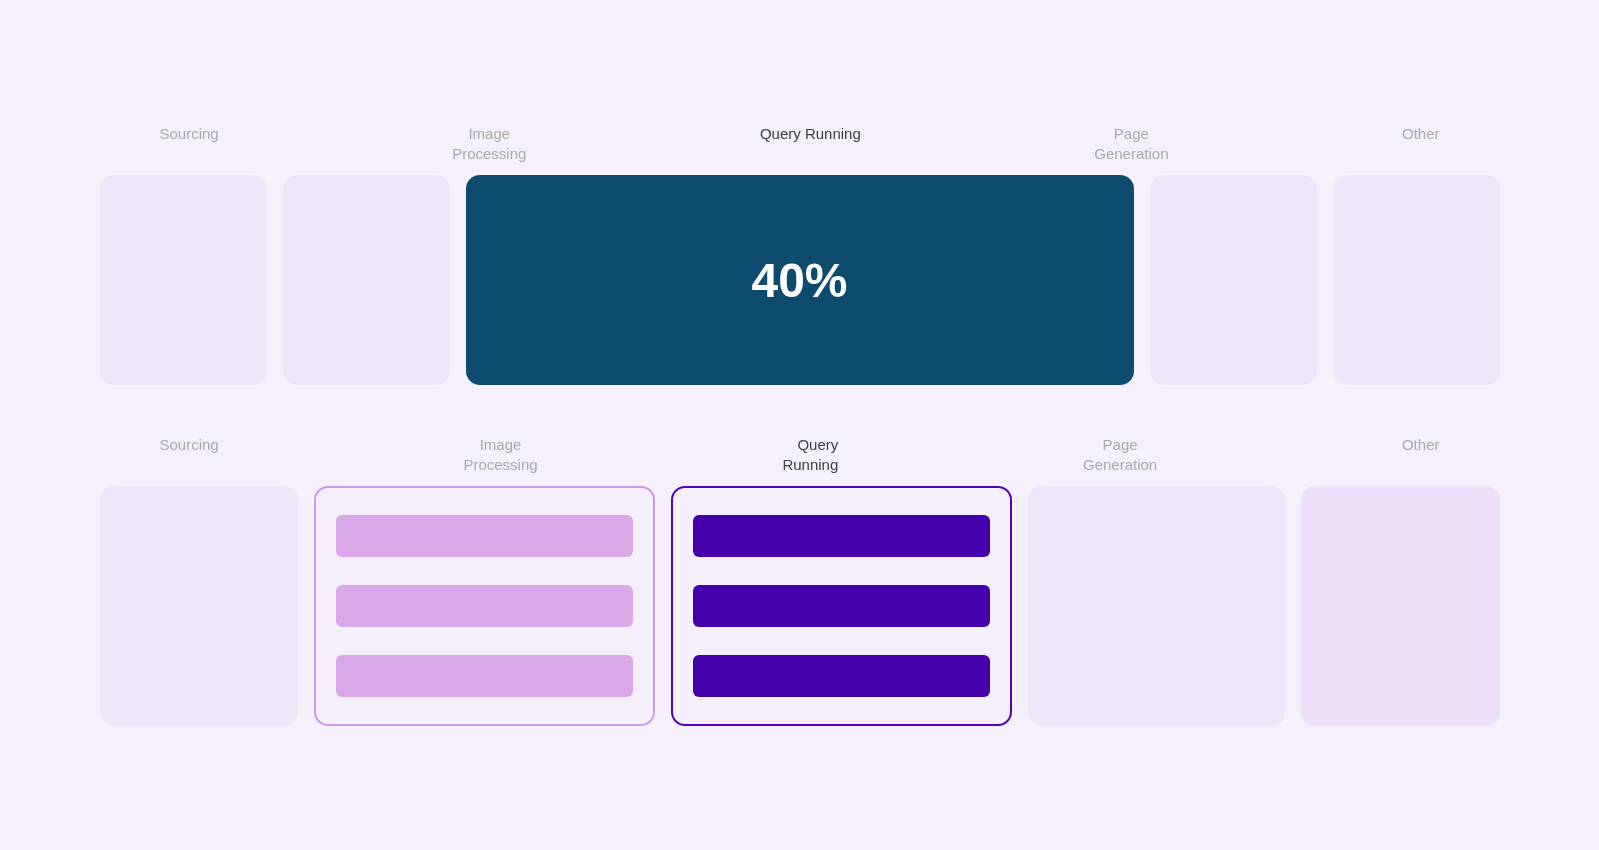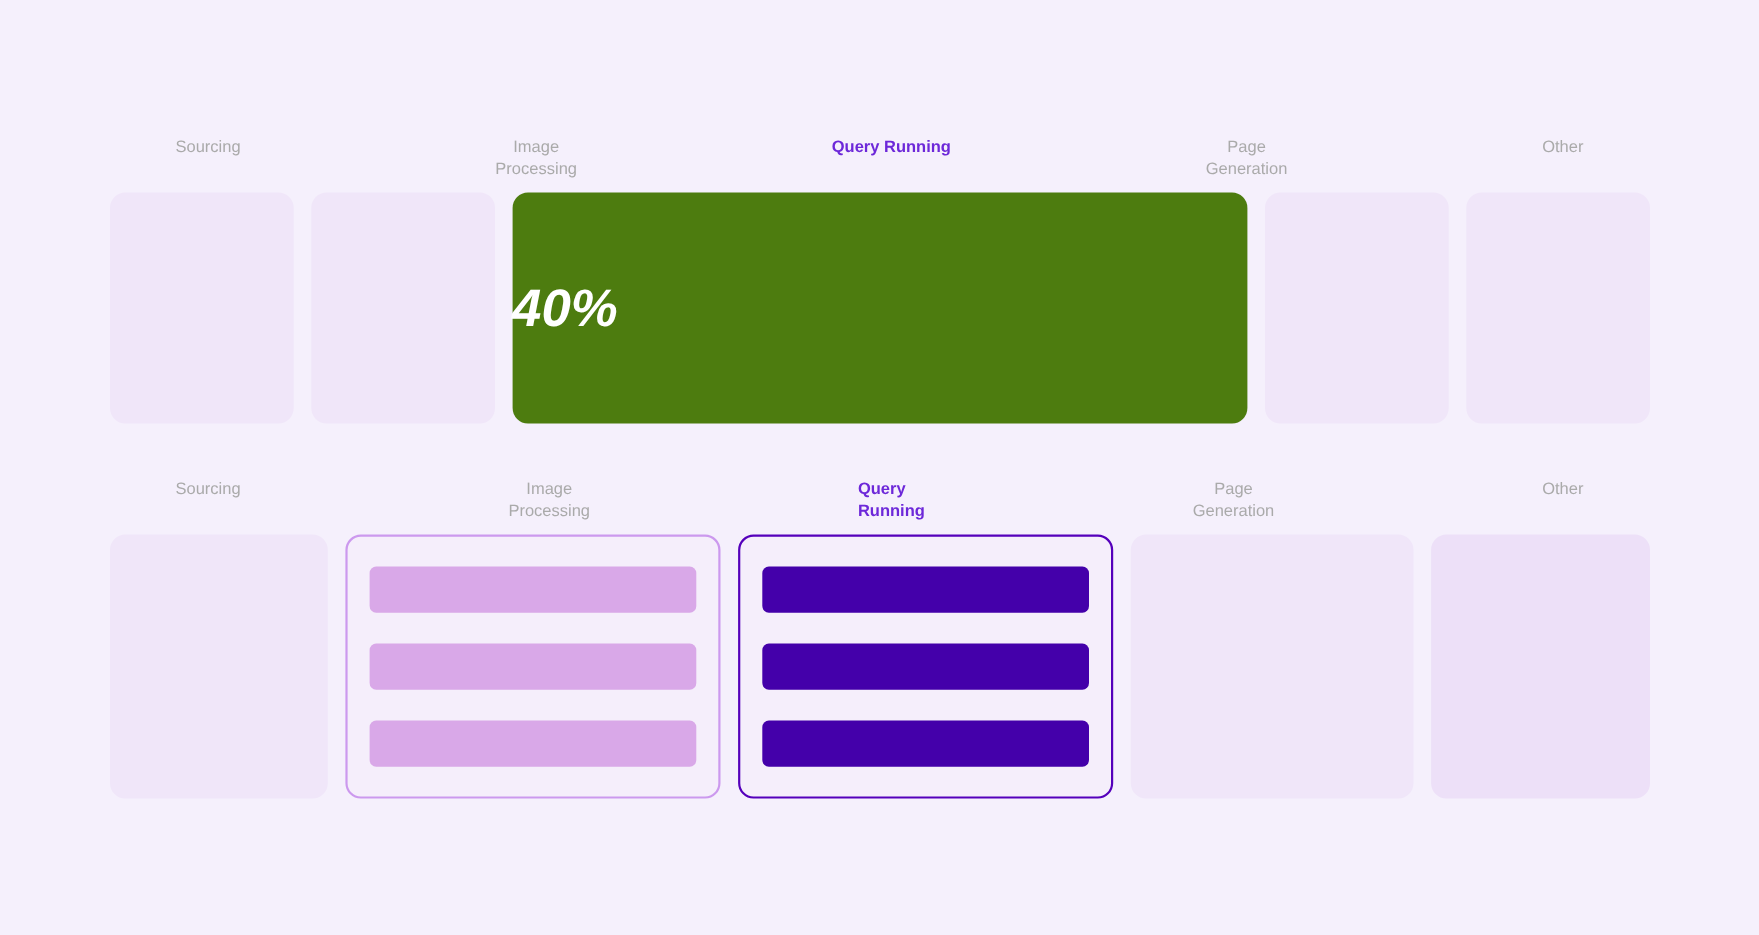--- a/index.html
+++ b/index.html
@@ -35,47 +35,46 @@
     }
 
     .label {
       font-size: 15px;
       color: #aaa;
       text-align: center;
       line-height: 1.3;
     }
 
     .label.active {
-      font-weight: 700;
-      color: #6d28d9;
+      font-weight: 400;
+      color: #404040;
     }
 
     .top-cards {
       display: flex;
       width: 100%;
       gap: 16px;
       align-items: stretch;
     }
 
     .card-small {
       flex: 1;
       background: #f0e6f9;
       border-radius: 14px;
       min-height: 210px;
     }
 
     .card-large {
       flex: 4;
-      background: #4d7c0f;
+      background: #0c4a6e;
       border-radius: 14px;
       min-height: 210px;
       display: flex;
       align-items: center;
-      justify-content: flex-start;
-      font-style: italic;
+      justify-content: center;
     }
 
     .card-large-pct {
       font-size: 48px;
       font-weight: 700;
       color: #fff;
     }
 
     
     .bottom-section {
@@ -183,21 +182,21 @@
     </div>
     <div class="card-small"></div>
     <div class="card-small"></div>
   </div>
 </div>
 
 <div class="bottom-section">
   <div class="bottom-labels">
     <div class="label">Sourcing</div>
     <div class="label" style="text-align:center;">Image<br>Processing</div>
-    <div class="label active" style="text-align:left;">Query<br>Running</div>
+    <div class="label active" style="text-align:right;">Query<br>Running</div>
     <div class="label" style="text-align:center;">Page<br>Generation</div>
     <div class="label">Other</div>
   </div>
   <div class="bottom-cards">
     <div class="b-card-plain"></div>
     <div class="b-card-image-processing">
       <div class="b-bar-light"></div>
       <div class="b-bar-light"></div>
       <div class="b-bar-light"></div>
     </div>

